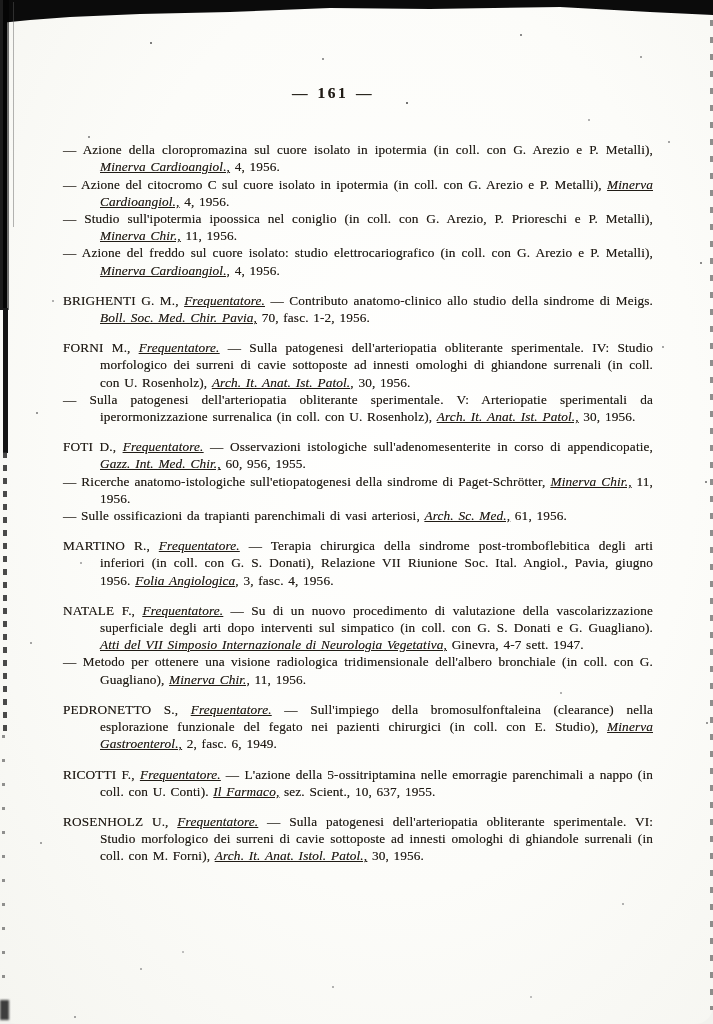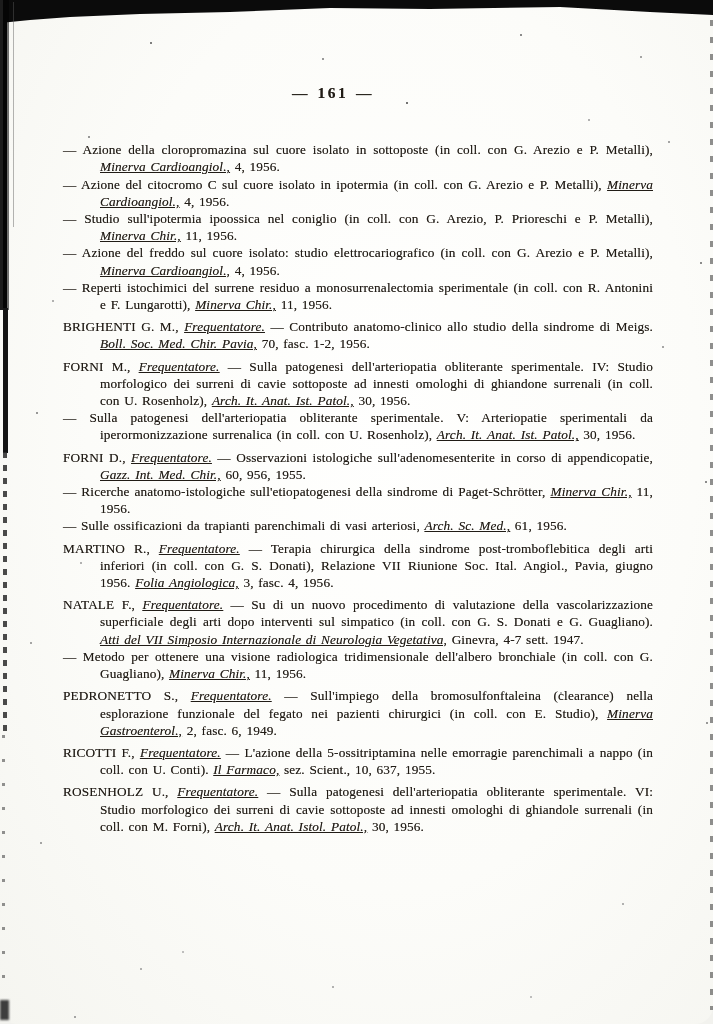--- a/index.html
+++ b/index.html
@@ -58,49 +58,48 @@
     font-size: 15.5px;
     letter-spacing: 2.5px;
     margin: 0 0 40px 0;
   }
   .entries { margin: 0; }
   .entry {
     margin: 0;
     padding-left: 37px;
     text-indent: -37px;
   }
-  .entry.group-start { margin-top: 5px; }
+  .entry.group-start { margin-top: 13px; }
   .entry em { font-style: italic; text-decoration: underline; }
 </style>
 </head>
 <body>
 
 <div class="page">
   <div class="edge-top"></div>
   <div class="edge-left-top"></div>
   <div class="edge-left-mid"></div>
   <div class="edge-left-dash"></div>
   <div class="edge-left-sparse"></div>
   <div class="edge-left-blob"></div>
   <div class="fold-line"></div>
   <div class="edge-right"></div>
   <div class="speckles"></div>
 
   <div class="content">
     <div class="page-number">— 161 —</div>
     <div class="entries">
-        <p class="entry"><span>— Azione della cloropromazina sul cuore isolato in sottoposte (in coll. con G. Arezio e P. Metalli), </span><em>Minerva Cardioangiol.,</em><span> 4, 1956.</span></p>
+        <p class="entry"><span>— Azione della cloropromazina sul cuore isolato in ipotermia (in coll. con G. Arezio e P. Metalli), </span><em>Minerva Cardioangiol.,</em><span> 4, 1956.</span></p>
         <p class="entry"><span>— Azione del citocromo C sul cuore isolato in ipotermia (in coll. con G. Arezio e P. Metalli), </span><em>Minerva Cardioangiol.,</em><span> 4, 1956.</span></p>
         <p class="entry"><span>— Studio sull'ipotermia ipoossica nel coniglio (in coll. con G. Arezio, P. Prioreschi e P. Metalli), </span><em>Minerva Chir.,</em><span> 11, 1956.</span></p>
         <p class="entry"><span>— Azione del freddo sul cuore isolato: studio elettrocariografico (in coll. con G. Arezio e P. Metalli), </span><em>Minerva Cardioangiol.,</em><span> 4, 1956.</span></p>
-        <p class="entry"><span>— Reperti istochimici del surrene residuo a monosurrenalectomia sperimentale (in coll. con R. Antonini e F. Lungarotti), </span><em>Minerva Chir.,</em><span> 11, 1956.</span></p>
         <p class="entry group-start"><span>BRIGHENTI G. M., </span><em>Frequentatore.</em><span> — Contributo anatomo-clinico allo studio della sindrome di Meigs. </span><em>Boll. Soc. Med. Chir. Pavia,</em><span> 70, fasc. 1-2, 1956.</span></p>
         <p class="entry group-start"><span>FORNI M., </span><em>Frequentatore.</em><span> — Sulla patogenesi dell'arteriopatia obliterante sperimentale. IV: Studio morfologico dei surreni di cavie sottoposte ad innesti omologhi di ghiandone surrenali (in coll. con U. Rosenholz), </span><em>Arch. It. Anat. Ist. Patol.,</em><span> 30, 1956.</span></p>
         <p class="entry"><span>— Sulla patogenesi dell'arteriopatia obliterante sperimentale. V: Arteriopatie sperimentali da iperormonizzazione surrenalica (in coll. con U. Rosenholz), </span><em>Arch. It. Anat. Ist. Patol.,</em><span> 30, 1956.</span></p>
-        <p class="entry group-start"><span>FORNI D., </span><em>Frequentatore.</em><span> — Osservazioni istologiche sull'adenomesenterite in corso di appendicopatie, </span><em>Gazz. Int. Med. Chir.,</em><span> 60, 956, 1955.</span></p>
+        <p class="entry group-start"><span>FOTI D., </span><em>Frequentatore.</em><span> — Osservazioni istologiche sull'adenomesenterite in corso di appendicopatie, </span><em>Gazz. Int. Med. Chir.,</em><span> 60, 956, 1955.</span></p>
         <p class="entry"><span>— Ricerche anatomo-istologiche sull'etiopatogenesi della sindrome di Paget-Schrötter, </span><em>Minerva Chir.,</em><span> 11, 1956.</span></p>
         <p class="entry"><span>— Sulle ossificazioni da trapianti parenchimali di vasi arteriosi, </span><em>Arch. Sc. Med.,</em><span> 61, 1956.</span></p>
         <p class="entry group-start"><span>MARTINO R., </span><em>Frequentatore.</em><span> — Terapia chirurgica della sindrome post-tromboflebitica degli arti inferiori (in coll. con G. S. Donati), Relazione VII Riunione Soc. Ital. Angiol., Pavia, giugno 1956. </span><em>Folia Angiologica,</em><span> 3, fasc. 4, 1956.</span></p>
         <p class="entry group-start"><span>NATALE F., </span><em>Frequentatore.</em><span> — Su di un nuovo procedimento di valutazione della vascolarizzazione superficiale degli arti dopo interventi sul simpatico (in coll. con G. S. Donati e G. Guagliano). </span><em>Atti del VII Simposio Internazionale di Neurologia Vegetativa,</em><span> Ginevra, 4-7 sett. 1947.</span></p>
         <p class="entry"><span>— Metodo per ottenere una visione radiologica tridimensionale dell'albero bronchiale (in coll. con G. Guagliano), </span><em>Minerva Chir.,</em><span> 11, 1956.</span></p>
         <p class="entry group-start"><span>PEDRONETTO S., </span><em>Frequentatore.</em><span> — Sull'impiego della bromosulfonftaleina (clearance) nella esplorazione funzionale del fegato nei pazienti chirurgici (in coll. con E. Studio), </span><em>Minerva Gastroenterol.,</em><span> 2, fasc. 6, 1949.</span></p>
         <p class="entry group-start"><span>RICOTTI F., </span><em>Frequentatore.</em><span> — L'azione della 5-ossitriptamina nelle emorragie parenchimali a nappo (in coll. con U. Conti). </span><em>Il Farmaco,</em><span> sez. Scient., 10, 637, 1955.</span></p>
         <p class="entry group-start"><span>ROSENHOLZ U., </span><em>Frequentatore.</em><span> — Sulla patogenesi dell'arteriopatia obliterante sperimentale. VI: Studio morfologico dei surreni di cavie sottoposte ad innesti omologhi di ghiandole surrenali (in coll. con M. Forni), </span><em>Arch. It. Anat. Istol. Patol.,</em><span> 30, 1956.</span></p>
       </div>
   </div>

